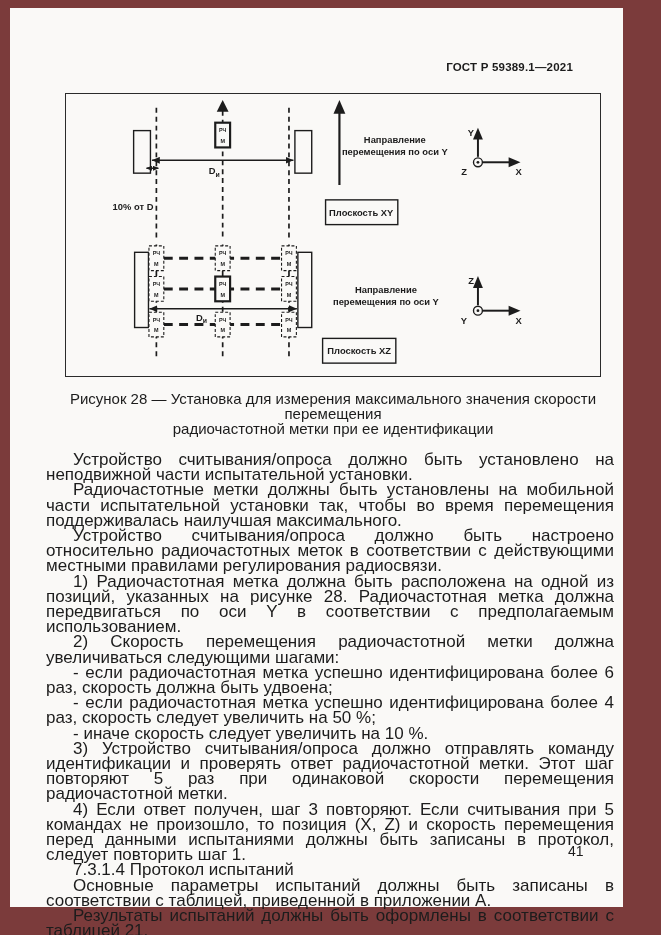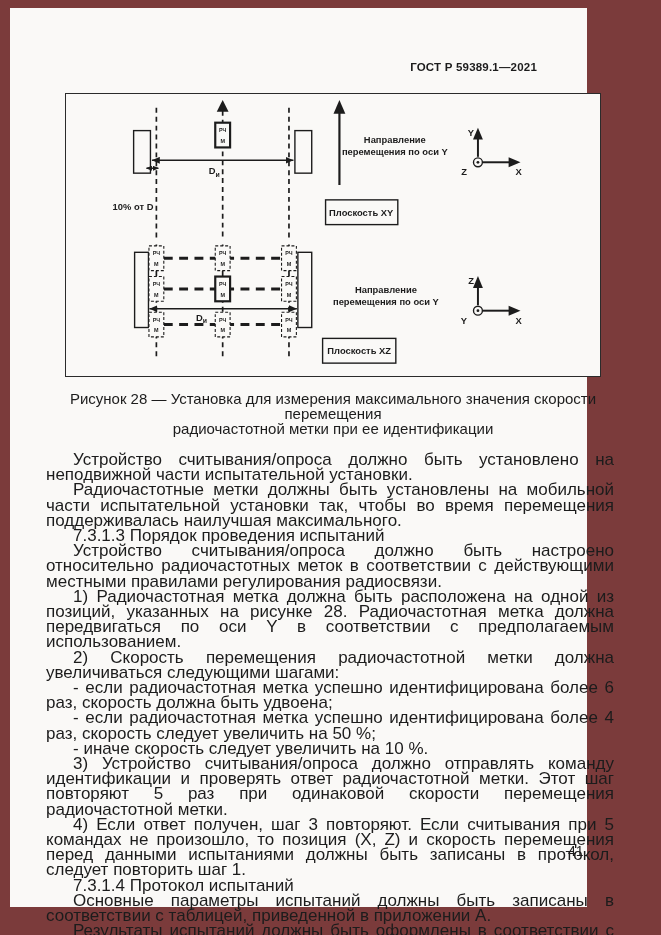--- a/index.html
+++ b/index.html
@@ -4,21 +4,21 @@
 <style>
   html,body{margin:0;padding:0;}
   body{
     width:661px;height:935px;position:relative;overflow:hidden;
     background:#7b3b3b;
     font-family:"Liberation Sans",sans-serif;
     -webkit-font-smoothing:antialiased;
   }
   .paper{
     position:absolute;left:10px;top:8px;width:577px;height:899px;
-    background:#faf9f7;color:#1c1c1c;
+    background:#faf9f7;color:#1c1c1c;padding-left:36px;
   }
   .doc-header{
     position:absolute;top:53px;right:50px;
     font-size:11.5px;font-weight:bold;letter-spacing:.2px;
   }
   .figure-box{
     position:absolute;left:55px;top:85px;width:536px;height:284px;
     border:1.5px solid #2b2b2b;box-sizing:border-box;background:#faf9f7;
   }
   .figure-box svg{display:block;}
@@ -202,21 +202,20 @@
   </div>
 
   <div class="caption">
     <div>Рисунок 28 — Установка для измерения максимального значения скорости перемещения</div>
     <div>радиочастотной метки при ее идентификации</div>
   </div>
 
   <div class="body-text">
     <p>Устройство считывания/опроса должно быть установлено на неподвижной части испытательной установки.</p>
     <p>Радиочастотные метки должны быть установлены на мобильной части испытательной установки так, чтобы во время перемещения поддерживалась наилучшая максимального.</p>
-    <p>7.3.1.3 Порядок проведения испытаний</p>
     <p>Устройство считывания/опроса должно быть настроено относительно радиочастотных меток в соответствии с действующими местными правилами регулирования радиосвязи.</p>
     <p>1) Радиочастотная метка должна быть расположена на одной из позиций, указанных на рисунке 28. Радиочастотная метка должна передвигаться по оси Y в соответствии с предполагаемым использованием.</p>
     <p>2) Скорость перемещения радиочастотной метки должна увеличиваться следующими шагами:</p>
     <p>- если радиочастотная метка успешно идентифицирована более 6 раз, скорость должна быть удвоена;</p>
     <p>- если радиочастотная метка успешно идентифицирована более 4 раз, скорость следует увеличить на 50 %;</p>
     <p>- иначе скорость следует увеличить на 10 %.</p>
     <p>3) Устройство считывания/опроса должно отправлять команду идентификации и проверять ответ радиочастотной метки. Этот шаг повторяют 5 раз при одинаковой скорости перемещения радиочастотной метки.</p>
     <p>4) Если ответ получен, шаг 3 повторяют. Если считывания при 5 командах не произошло, то позиция (X, Z) и скорость перемещения перед данными испытаниями должны быть записаны в протокол, следует повторить шаг 1.</p>
     <p>7.3.1.4 Протокол испытаний</p>
     <p>Основные параметры испытаний должны быть записаны в соответствии с таблицей, приведенной в приложении А.</p>

